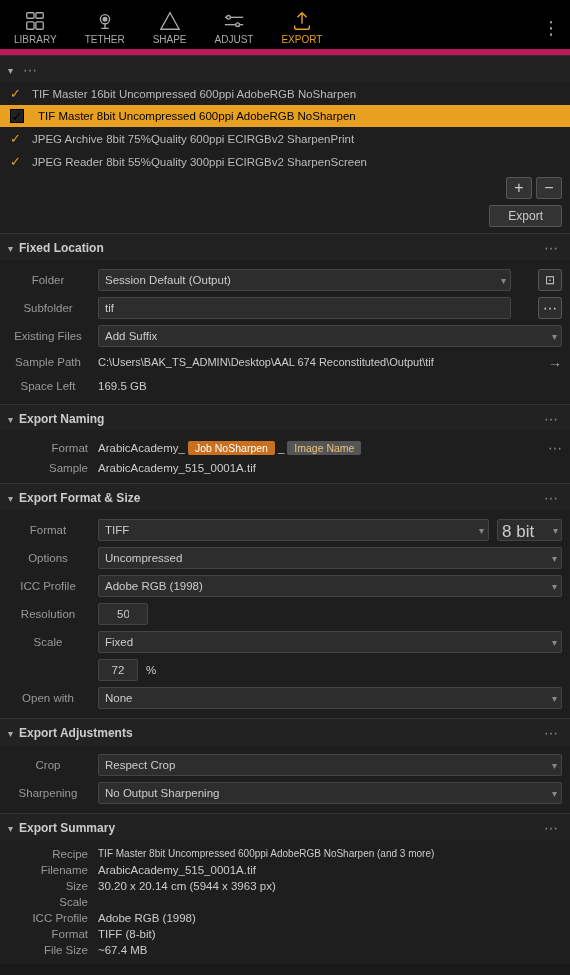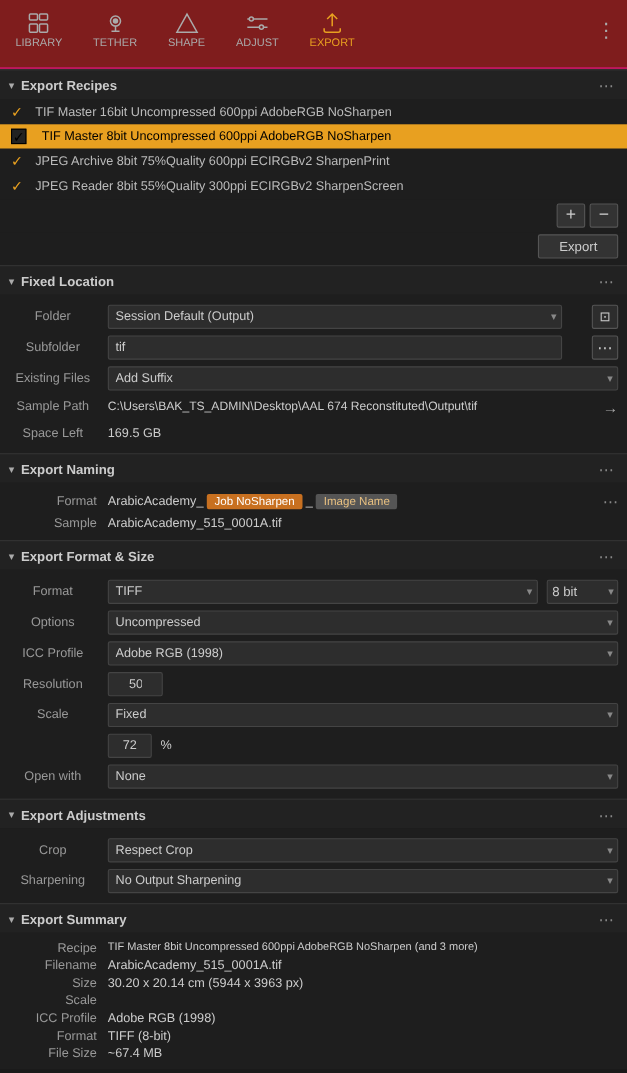--- a/index.html
+++ b/index.html
@@ -10,23 +10,23 @@
       font-size: 12px;
       width: 570px;
       min-height: 975px;
       overflow-x: hidden;
     }
 
     
     .top-nav {
       display: flex;
       align-items: center;
-      background: #7f1d1d;
-      padding: 6px 0 12px 0;
-      border-bottom: 2px solid #be185d;
+      background: #000000;
+      padding: 6px 0 0 0;
+      border-bottom: 6px solid #be185d;
     }
     .nav-item {
       display: flex;
       flex-direction: column;
       align-items: center;
       padding: 4px 14px;
       cursor: pointer;
       color: #aaa;
       font-size: 10px;
       gap: 2px;
@@ -262,21 +262,21 @@
       text-align: center;
     }
 
     
     .bit-select {
       width: 65px;
       background: #2d2d2d;
       border: 1px solid #444;
       color: #ccc;
       padding: 2px 4px;
-      font-size: 12px;
+      font-size: 17px;
       height: 22px;
       border-radius: 2px;
       margin-left: 4px;
       appearance: none;
       cursor: pointer;
     }
 
     
     .summary-row {
       display: flex;
@@ -340,21 +340,20 @@
       <path d="M4 17v2a2 2 0 002 2h12a2 2 0 002-2v-2"></path>
     </svg>
     <span style="color:#e8a020">EXPORT</span>
   </div>
   <div class="nav-spacer"></div>
   <div class="nav-dots">⋮</div>
 </div>
 
 <div class="section-header">
   <span class="chevron">▾</span>
-  <span class="title">Export Recipes</span>
   <span class="dots">⋯</span>
 </div>
 <div class="recipe-list">
 
   <div class="recipe-item">
     <span class="check">✓</span>
     <span>TIF Master 16bit Uncompressed 600ppi AdobeRGB NoSharpen</span>
   </div>
 
   <div class="recipe-item selected">

